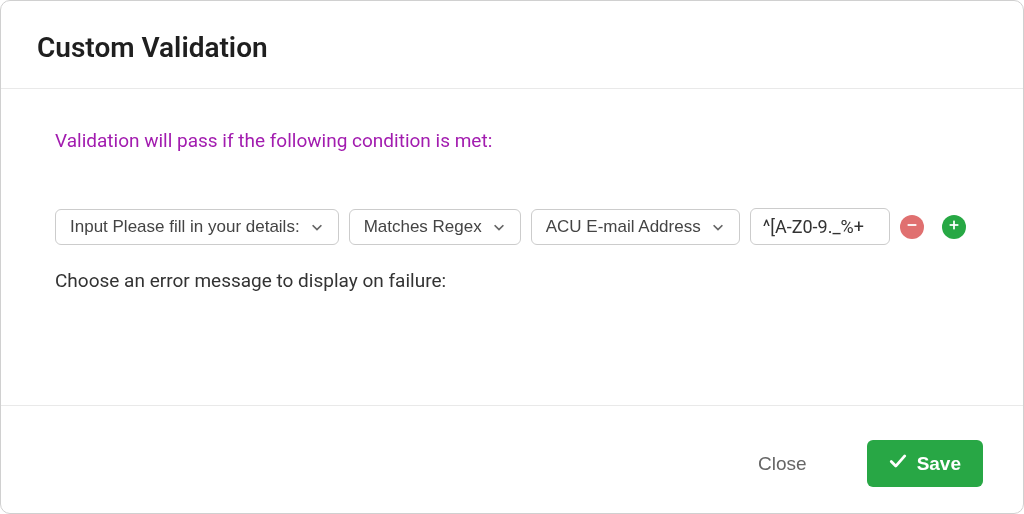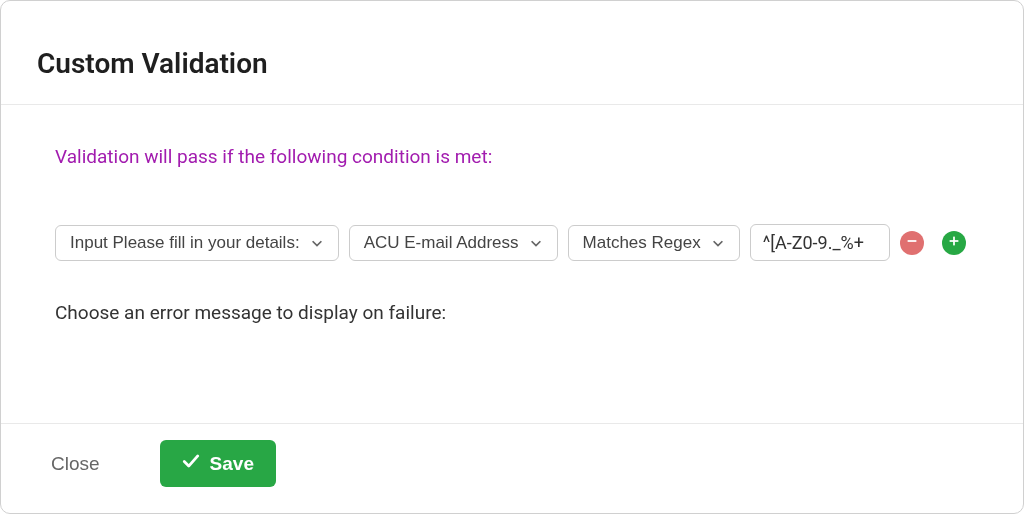--- a/index.html
+++ b/index.html
@@ -14,42 +14,42 @@
     .modal {
       background: #fff;
       border: 1px solid #d0d0d0;
       border-radius: 10px;
       width: 1024px;
       height: 514px;
       display: flex;
       flex-direction: column;
     }
     .modal-header {
-      padding: 46px 36px 24px;
+      padding: 30px 36px 24px;
       border-bottom: 1px solid #e9e9e9;
     }
     .modal-title {
       font-size: 28px;
       font-weight: 600;
       color: #1f1f1f;
     }
     .modal-body {
       flex: 1;
       padding: 40px 54px 30px;
     }
     .description {
       font-size: 19px;
       color: #a21caf;
       margin-bottom: 56px;
     }
     .condition-row {
       display: flex;
       align-items: center;
       gap: 10px;
-      margin-bottom: 40px;
+      margin-bottom: 24px;
     }
     .select-btn {
       display: inline-flex;
       align-items: center;
       gap: 10px;
       padding: 7px 14px;
       border: 1px solid #ccc;
       border-radius: 6px;
       background: #fff;
       font-size: 17px;
@@ -90,23 +90,24 @@
       display: flex;
       align-items: center;
       gap: 22px;
     }
     .error-label {
       font-size: 19px;
       color: #333;
     }
     .modal-footer {
       display: flex;
+      justify-content: flex-end;
       align-items: center;
       gap: 28px;
-      padding: 16px 40px 26px;
+      padding: 34px 40px 26px;
       border-top: 1px solid #e9e9e9;
     }
     .close-btn {
       background: none;
       border: none;
       font-size: 19px;
       color: #666;
       cursor: pointer;
       padding: 8px 10px;
     }
@@ -143,30 +144,30 @@
       <button class="select-btn">
         <span>Input Please fill in your details:</span>
         <span class="chevron">
           <svg viewBox="0 0 16 16" fill="none" stroke="#666" stroke-width="2">
               <polyline points="3,6 8,11 13,6"></polyline>
             </svg>
         </span>
       </button>
 
       <button class="select-btn">
-        <span>ACU E-mail Address</span>
+        <span>Matches Regex</span>
         <span class="chevron">
           <svg viewBox="0 0 16 16" fill="none" stroke="#666" stroke-width="2">
               <polyline points="3,6 8,11 13,6"></polyline>
             </svg>
         </span>
       </button>
 
       <button class="select-btn">
-        <span>Matches Regex</span>
+        <span>ACU E-mail Address</span>
         <span class="chevron">
           <svg viewBox="0 0 16 16" fill="none" stroke="#666" stroke-width="2">
               <polyline points="3,6 8,11 13,6"></polyline>
             </svg>
         </span>
       </button>
 
       <input type="text" class="text-input" value="^[A-Z0-9._%+" style="">
 
       <button class="icon-btn remove-btn">

